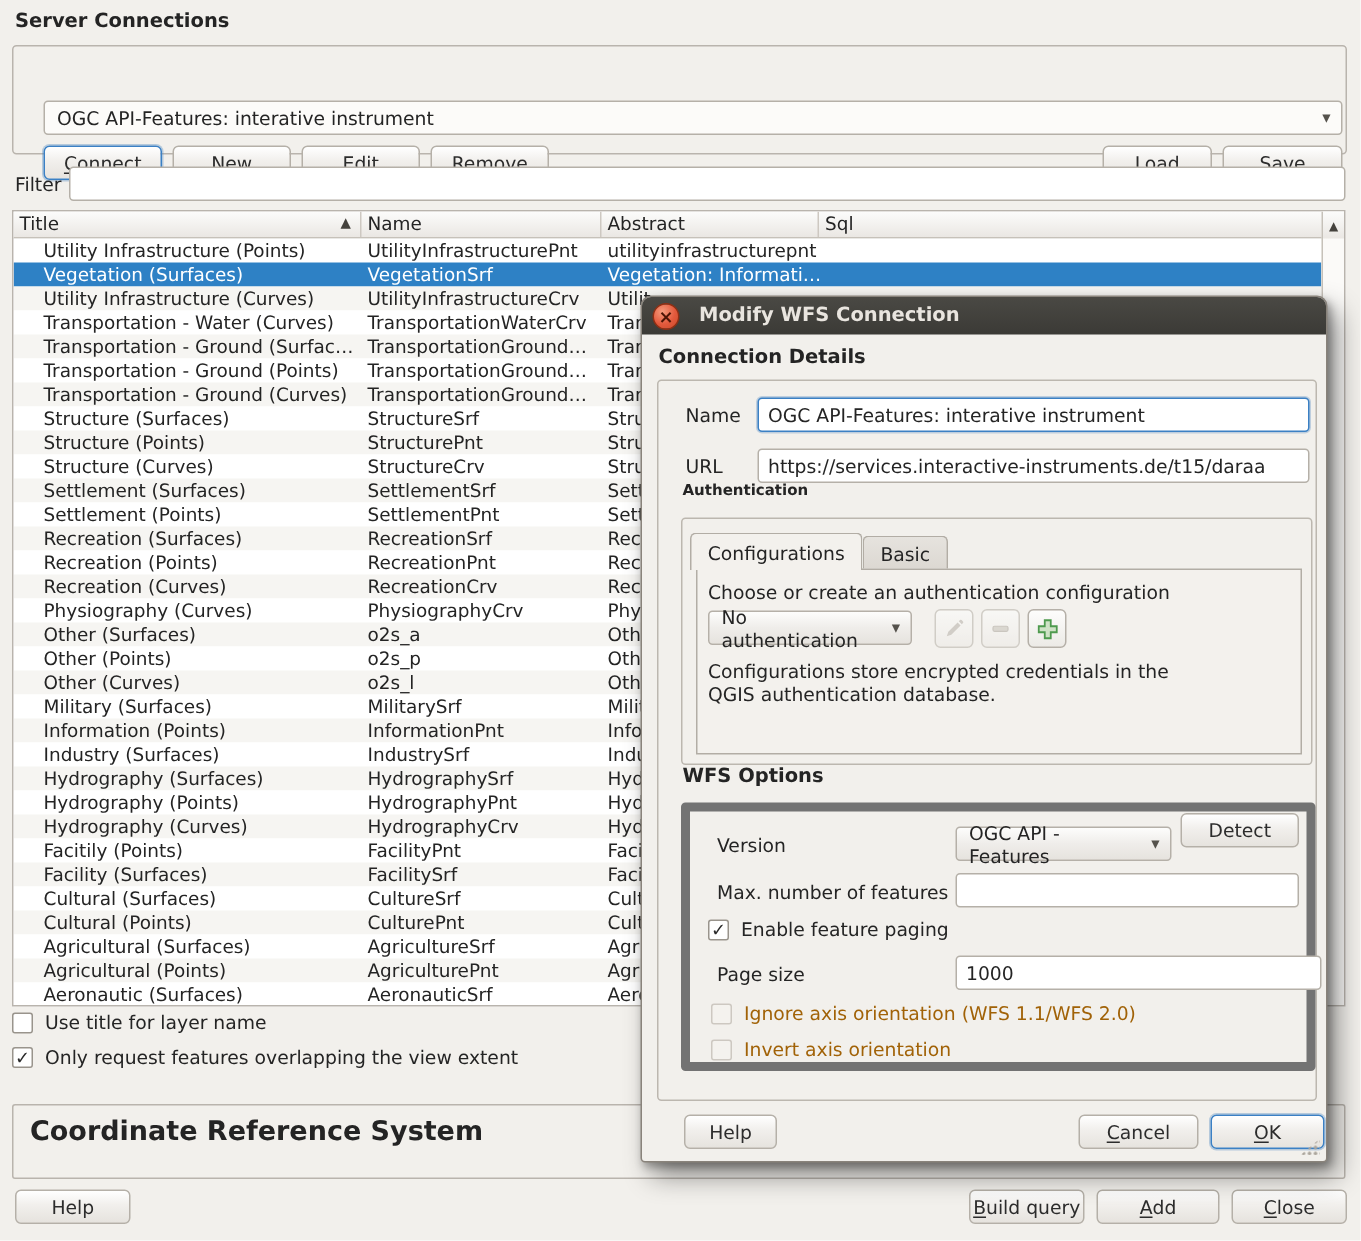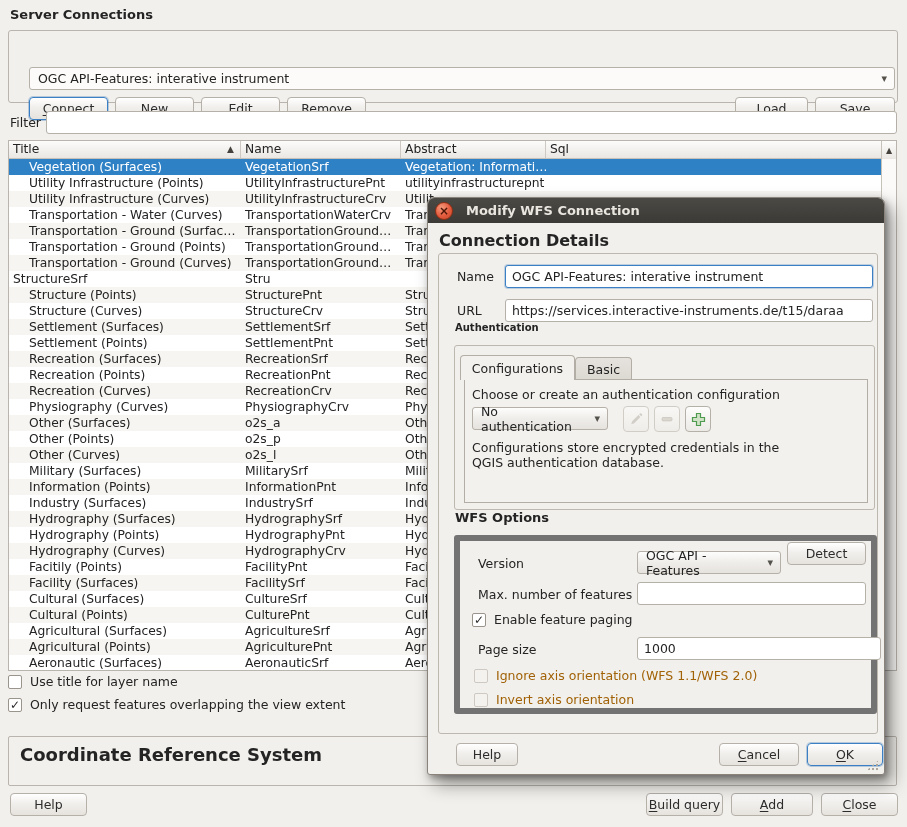--- a/index.html
+++ b/index.html
@@ -92,21 +92,21 @@
     box-shadow:7px 9px 18px rgba(0,0,0,.42), 2px 3px 6px rgba(0,0,0,.3); }
   #dlg-titlebar { position:absolute; left:0; top:0; right:0; height:25px;
     background:linear-gradient(#4a4944,var(--titlebar_dark));
     border-radius:6px 6px 0 0; display:flex; align-items:center; }
   #dlg-title { color:#e9e5df; font-weight:bold; font-size:13px; margin-left:13px; }
   #dlg-close { width:18px; height:18px; border-radius:50%; margin-left:7px;
     background:radial-gradient(circle at 35% 30%, #f59a7c, #e3593c 55%, #c94a2b);
     border:1px solid #8e2f14; color:#4b1405; font-size:12px; font-weight:bold;
     display:flex; align-items:center; justify-content:center; line-height:1; }
 
-  #dlg-cd-heading { left:11px; top:33px; font-size:16px; position:absolute; }
+  #dlg-cd-heading { left:11px; top:33px; font-size:13px; position:absolute; }
   #dlg-outer { position:absolute; left:10px; top:55px; width:440px; height:481px;
     border:1px solid #bcb7af; border-radius:3px; }
 
   .fldlabel { position:absolute; font-size:12.5px; }
   #auth-heading { left:16px; top:68px; font-size:10px; position:absolute; }
   #auth-frame { position:absolute; left:15px; top:91px; width:421px; height:165px;
     border:1px solid #bcb7af; border-radius:3px; }
   .tab { position:absolute; height:24px; display:flex; align-items:center; justify-content:center;
     border:1px solid #b2ada5; border-bottom:none; border-radius:4px 4px 0 0; font-size:12.5px;text-align:center; }
   #tab-config { left:5px; top:9px; width:115px; background:#f3f1ed; z-index:2; height:25px; }
@@ -158,32 +158,32 @@
     <div id="thead">
       <div class="hcell">
         <span>Title</span>
         <span class="sort-arr">▲</span>
       </div>
       <div class="hcell">Name</div>
       <div class="hcell">Abstract</div>
       <div class="hcell">Sql</div>
     </div>
     <div id="tbody">
+        <div class="trow">
+          <div class="tcell c0">Utility Infrastructure (Points)</div>
+          <div class="tcell c1">UtilityInfrastructurePnt</div>
+          <div class="tcell c2">utilityinfrastructurepnt</div>
+          <div class="tcell c3"></div>
+        </div>
         <div class="trow sel">
           <div class="tcell c0">Vegetation (Surfaces)</div>
           <div class="tcell c1">VegetationSrf</div>
           <div class="tcell c2">Vegetation: Informati…</div>
           <div class="tcell c3"></div>
         </div>
-        <div class="trow">
-          <div class="tcell c0">Utility Infrastructure (Points)</div>
-          <div class="tcell c1">UtilityInfrastructurePnt</div>
-          <div class="tcell c2">utilityinfrastructurepnt</div>
-          <div class="tcell c3"></div>
-        </div>
         <div class="trow even">
           <div class="tcell c0">Utility Infrastructure (Curves)</div>
           <div class="tcell c1">UtilityInfrastructureCrv</div>
           <div class="tcell c2">Utilit</div>
           <div class="tcell c3"></div>
         </div>
         <div class="trow">
           <div class="tcell c0">Transportation - Water (Curves)</div>
           <div class="tcell c1">TransportationWaterCrv</div>
           <div class="tcell c2">Tran</div>
@@ -201,20 +201,21 @@
           <div class="tcell c2">Tran</div>
           <div class="tcell c3"></div>
         </div>
         <div class="trow even">
           <div class="tcell c0">Transportation - Ground (Curves)</div>
           <div class="tcell c1">TransportationGround…</div>
           <div class="tcell c2">Tran</div>
           <div class="tcell c3"></div>
         </div>
         <div class="trow">
+          <div class="tcell c0">Structure (Surfaces)</div>
           <div class="tcell c1">StructureSrf</div>
           <div class="tcell c2">Stru</div>
           <div class="tcell c3"></div>
         </div>
         <div class="trow even">
           <div class="tcell c0">Structure (Points)</div>
           <div class="tcell c1">StructurePnt</div>
           <div class="tcell c2">Struc</div>
           <div class="tcell c3"></div>
         </div>

